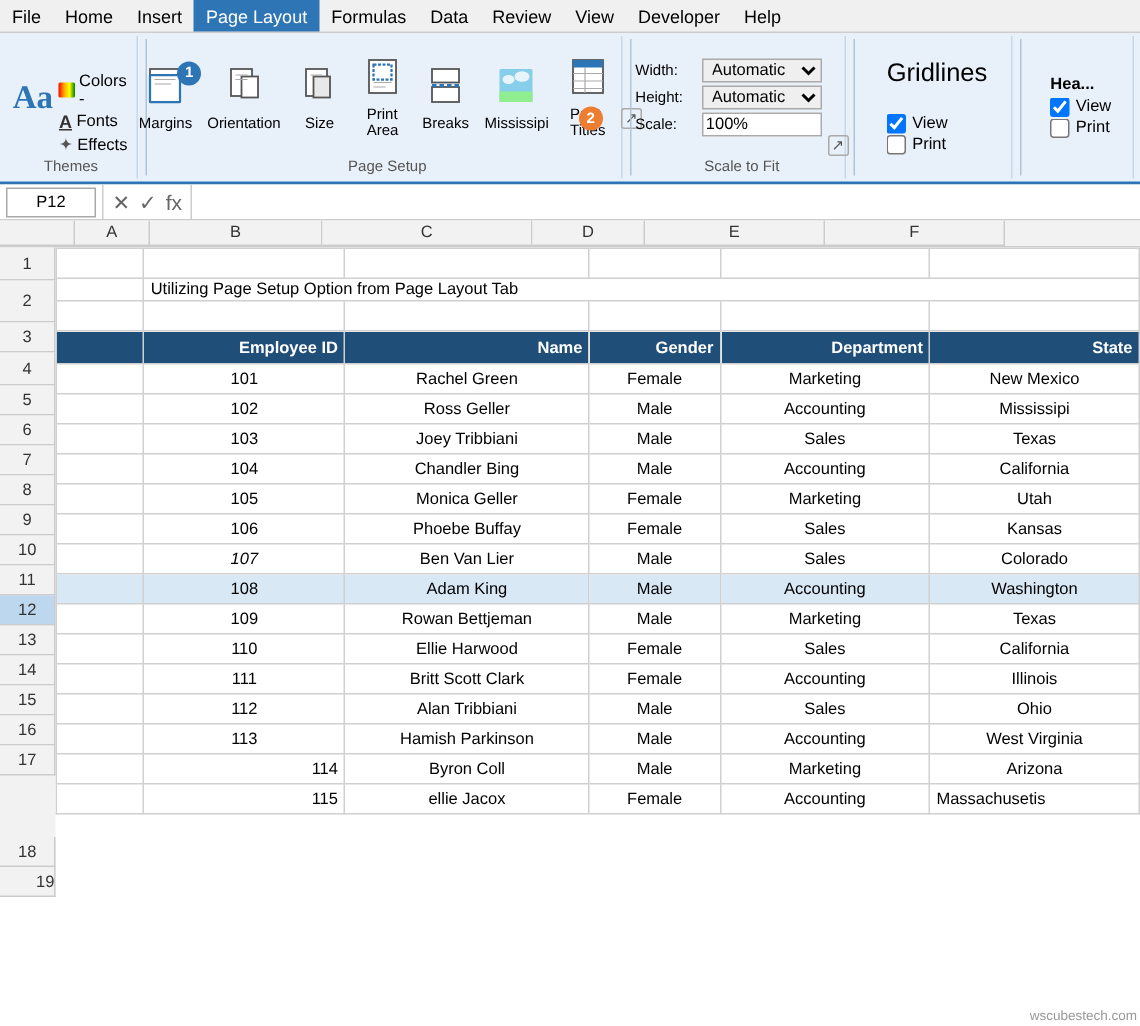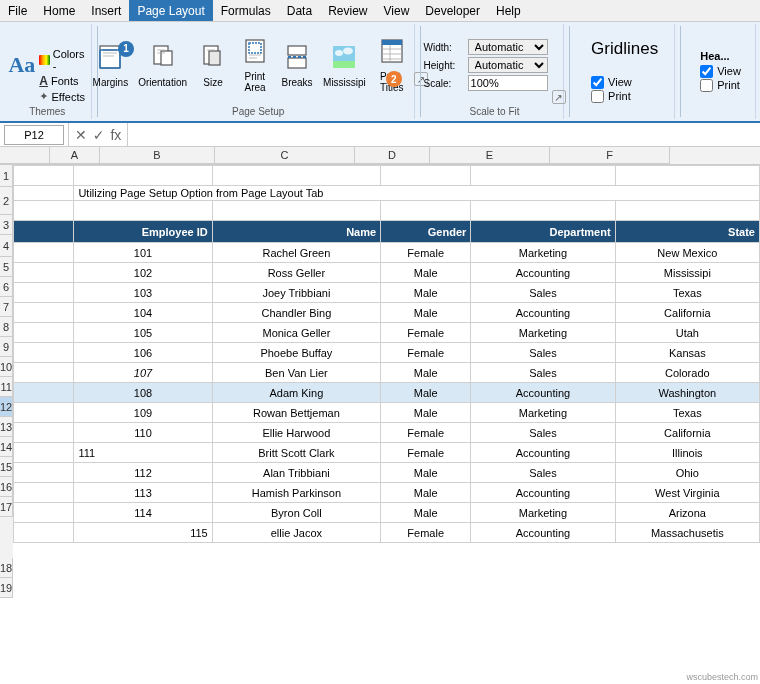--- a/index.html
+++ b/index.html
@@ -329,21 +329,21 @@
       <div class="row-num" style="height:20px;">9</div>
       <div class="row-num" style="height:20px;">10</div>
       <div class="row-num" style="height:20px;">11</div>
       <div class="row-num selected" style="height:20px;">12</div>
       <div class="row-num" style="height:20px;">13</div>
       <div class="row-num" style="height:20px;">14</div>
       <div class="row-num" style="height:20px;">15</div>
       <div class="row-num" style="height:20px;">16</div>
       <div class="row-num" style="height:20px;">17</div>
       <div class="row-num" style="height:20px;margin-top:41px;">18</div>
-      <div class="row-num" style="height:20px;">19</div>
+      <div class="row-num" style="height:20px;padding-left:24px;">19</div>
     </div>
 
     <div class="data-grid">
       <table>
 
         <tbody>
             <tr class="data-row">
           <td style="width:50px;"></td>
           <td style="width:115px;"></td>
           <td style="width:140px;"></td>
@@ -450,21 +450,21 @@
         <tr class="data-row">
               <td></td>
               <td style="text-align:center;">110</td>
               <td>Ellie Harwood</td>
               <td style="text-align:center;">Female</td>
               <td style="text-align:center;">Sales</td>
               <td style="text-align:center;">California</td>
             </tr>
         <tr class="data-row">
               <td></td>
-              <td style="margin-top:28px;">111</td>
+              <td style="text-align:center;margin-top:28px;">111</td>
               <td>Britt Scott Clark</td>
               <td style="text-align:center;">Female</td>
               <td style="text-align:center;">Accounting</td>
               <td style="text-align:center;">Illinois</td>
             </tr>
         <tr class="data-row">
               <td></td>
               <td style="text-align:center;">112</td>
               <td>Alan Tribbiani</td>
               <td style="text-align:center;">Male</td>
@@ -474,33 +474,33 @@
         <tr class="data-row">
               <td></td>
               <td style="text-align:center;">113</td>
               <td>Hamish Parkinson</td>
               <td style="text-align:center;">Male</td>
               <td style="text-align:center;">Accounting</td>
               <td style="text-align:center;">West Virginia</td>
             </tr>
         <tr class="data-row">
               <td></td>
-              <td style="text-align:center;">114</td>
+              <td style="text-align:right;">114</td>
               <td>Byron Coll</td>
               <td style="text-align:center;">Male</td>
               <td style="text-align:center;">Marketing</td>
               <td style="text-align:center;">Arizona</td>
             </tr>
         <tr class="data-row">
               <td></td>
               <td style="text-align:right;">115</td>
               <td>ellie Jacox</td>
               <td style="text-align:center;">Female</td>
               <td style="text-align:center;">Accounting</td>
-              <td style="text-align:center;">Massachusetis</td>
+              <td style="">Massachusetis</td>
             </tr>
       </tbody>
         </table>
     </div>
   </div>
 </div>
 
 <div class="watermark">wscubestech.com</div>
 
 </body></html>

